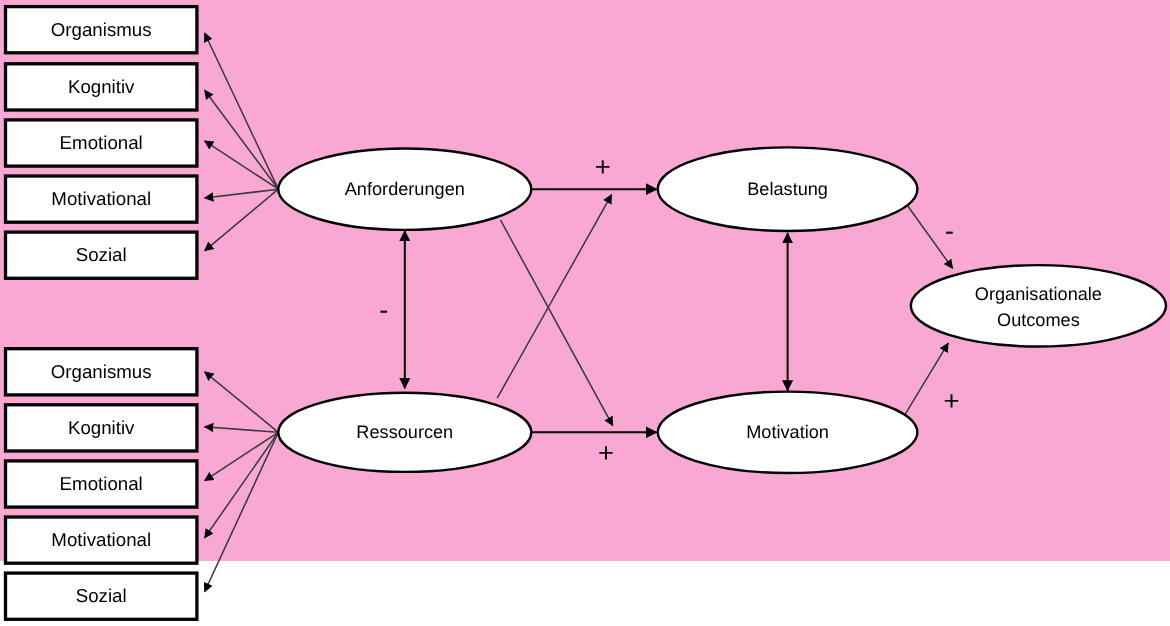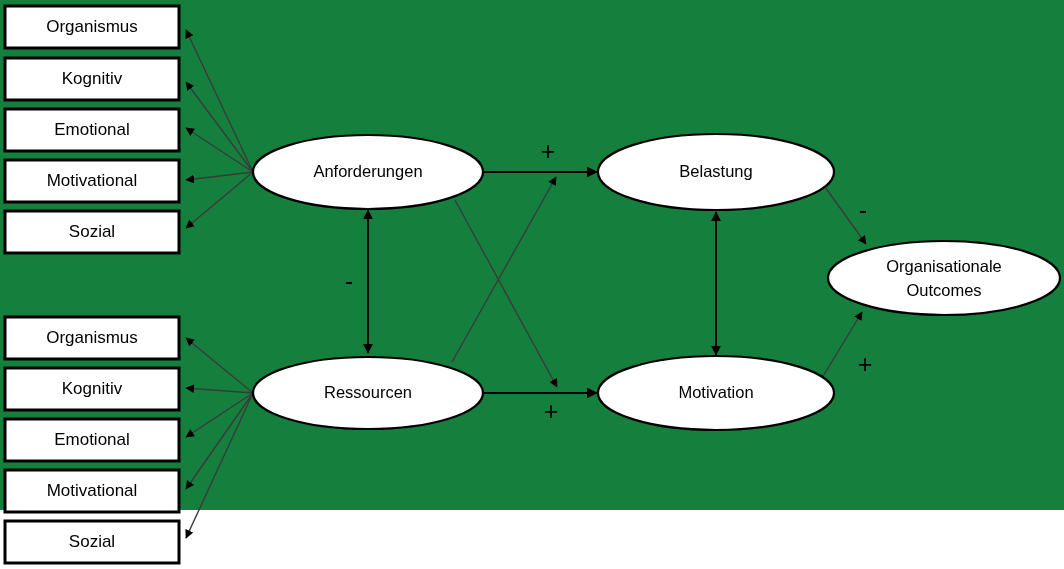--- a/index.html
+++ b/index.html
@@ -10,21 +10,21 @@
   body {
     width: 1064px;
     height: 569px;
     font-family: "Liberation Sans", sans-serif;
     overflow: hidden;
   }
   #diagram-root {
     position: relative;
     width: 1064px;
     height: 510px;
-    background: #15803d;
+    background: #f9a8d4;
   }
   svg#model-svg {
     display: block;
     width: 1064px;
     height: 569px;
   }
   .node-box {
     fill: #ffffff;
     stroke: #000000;
     stroke-width: 3;

